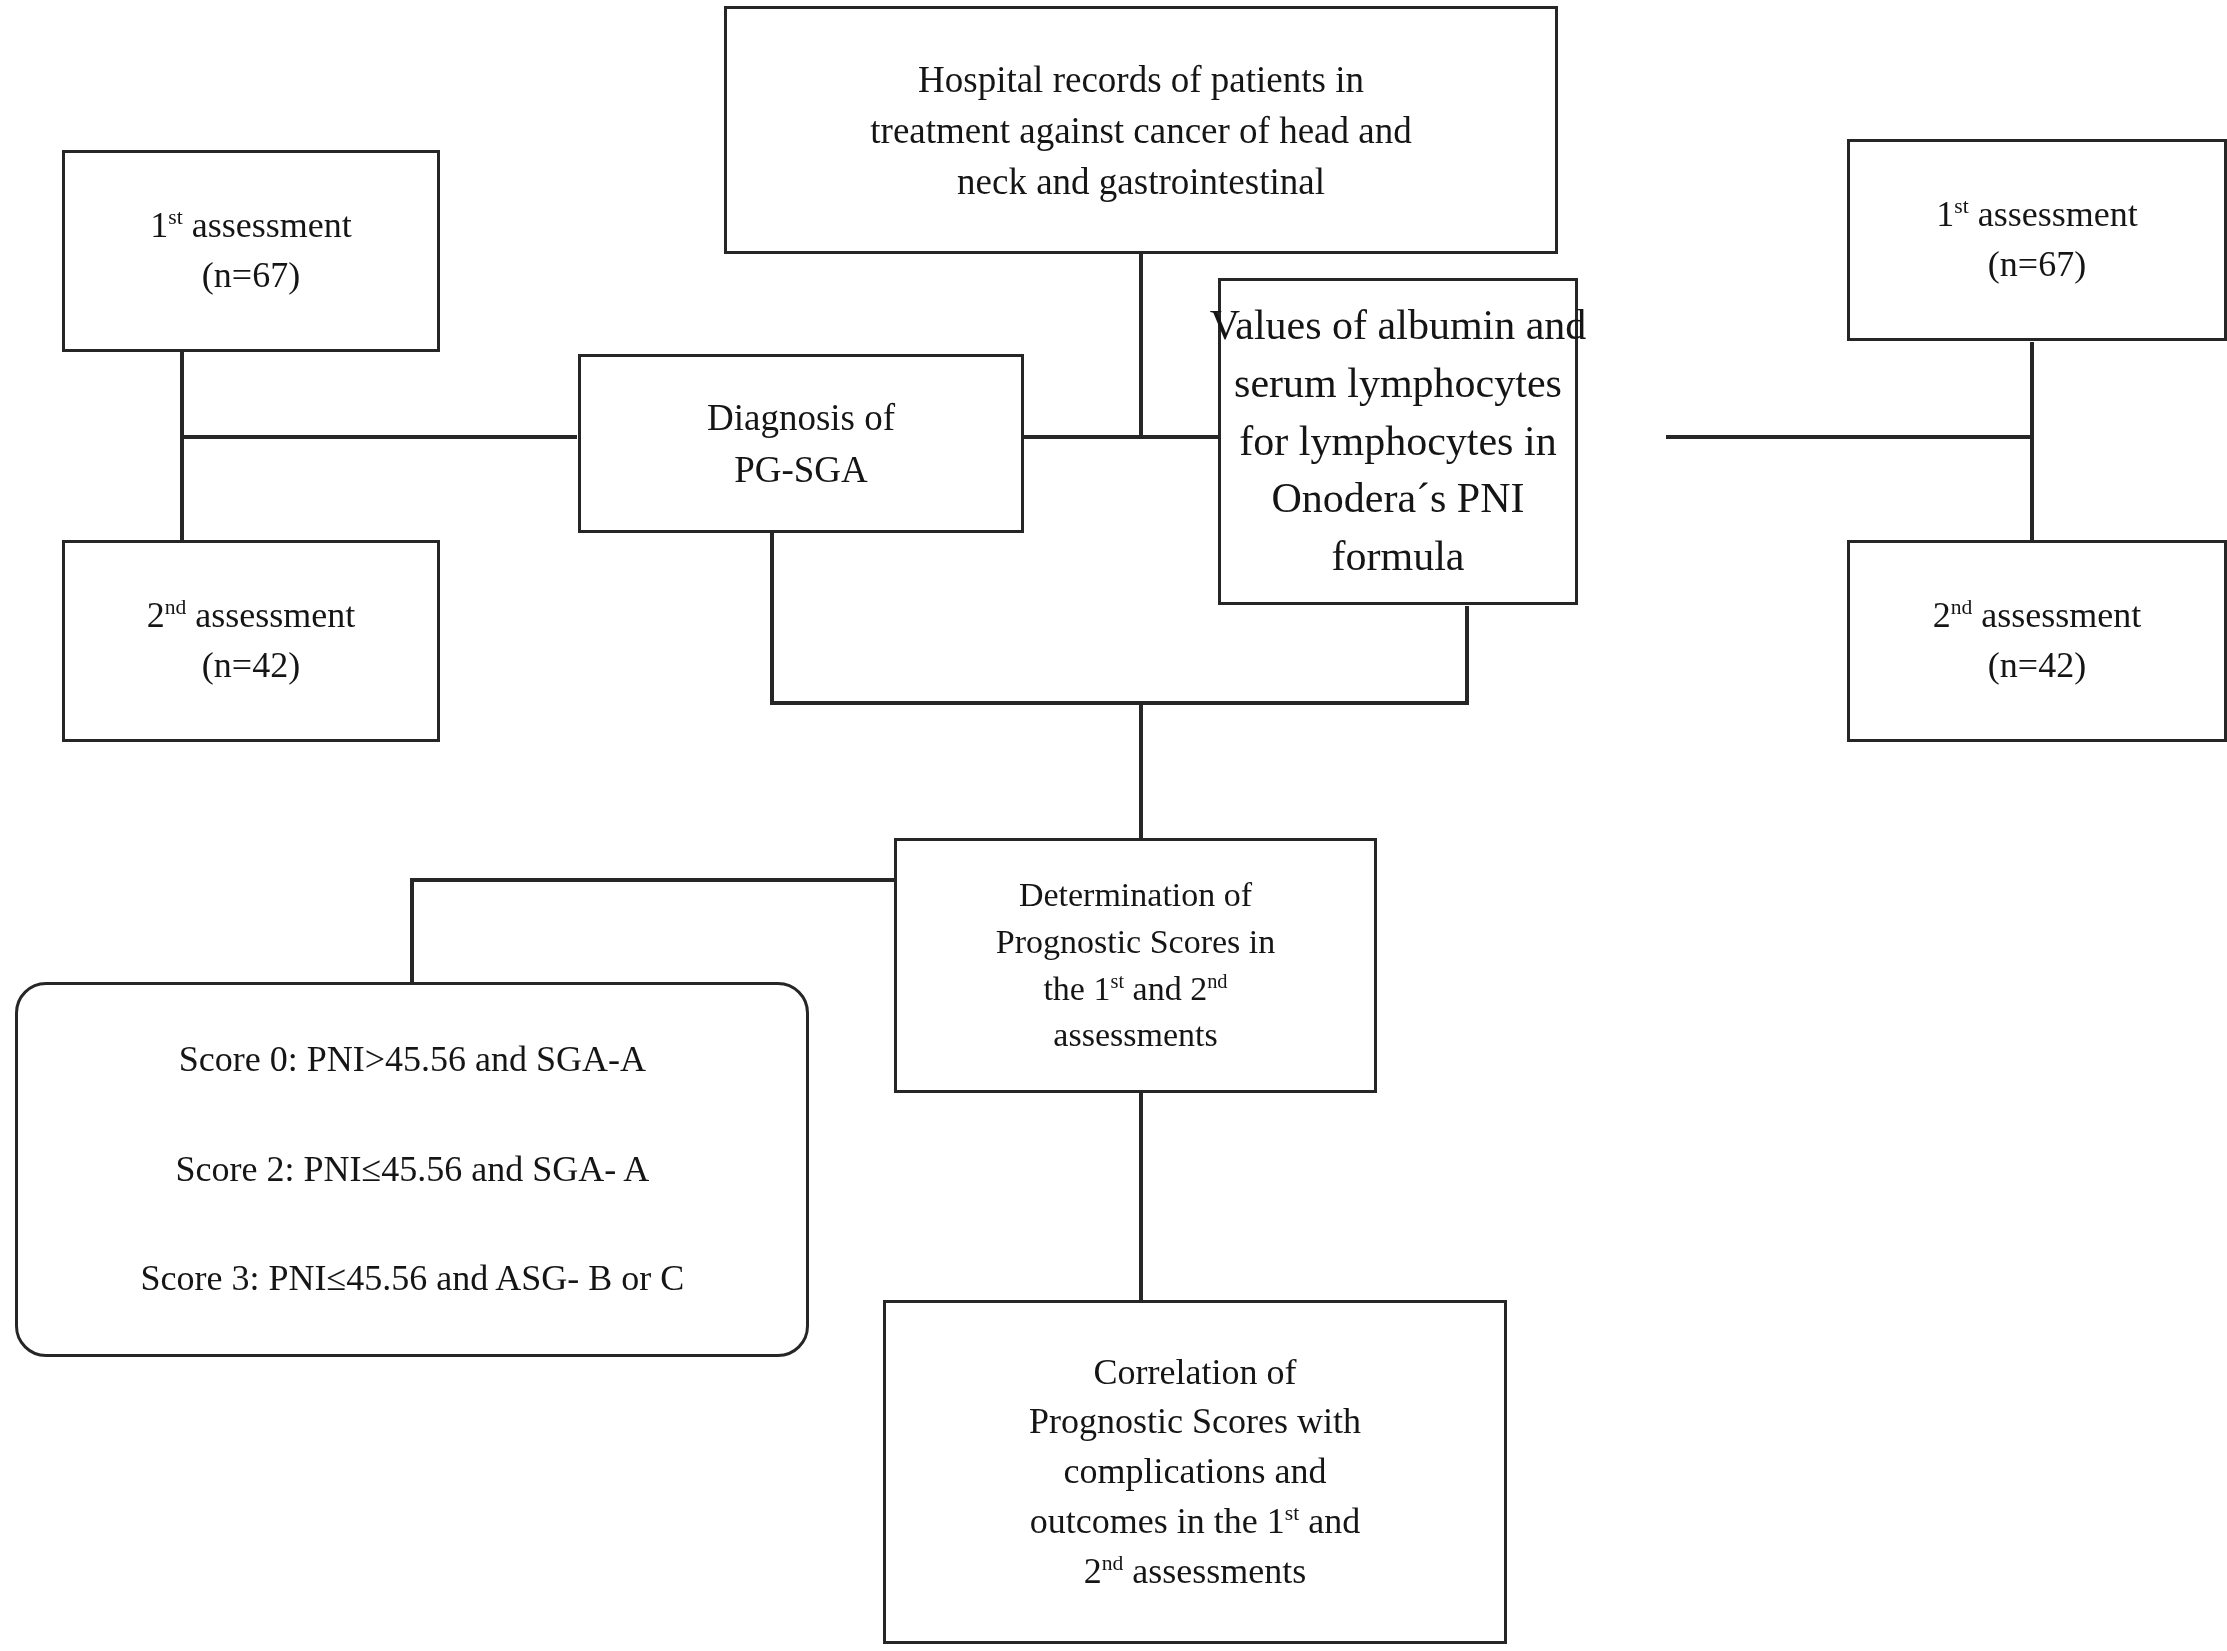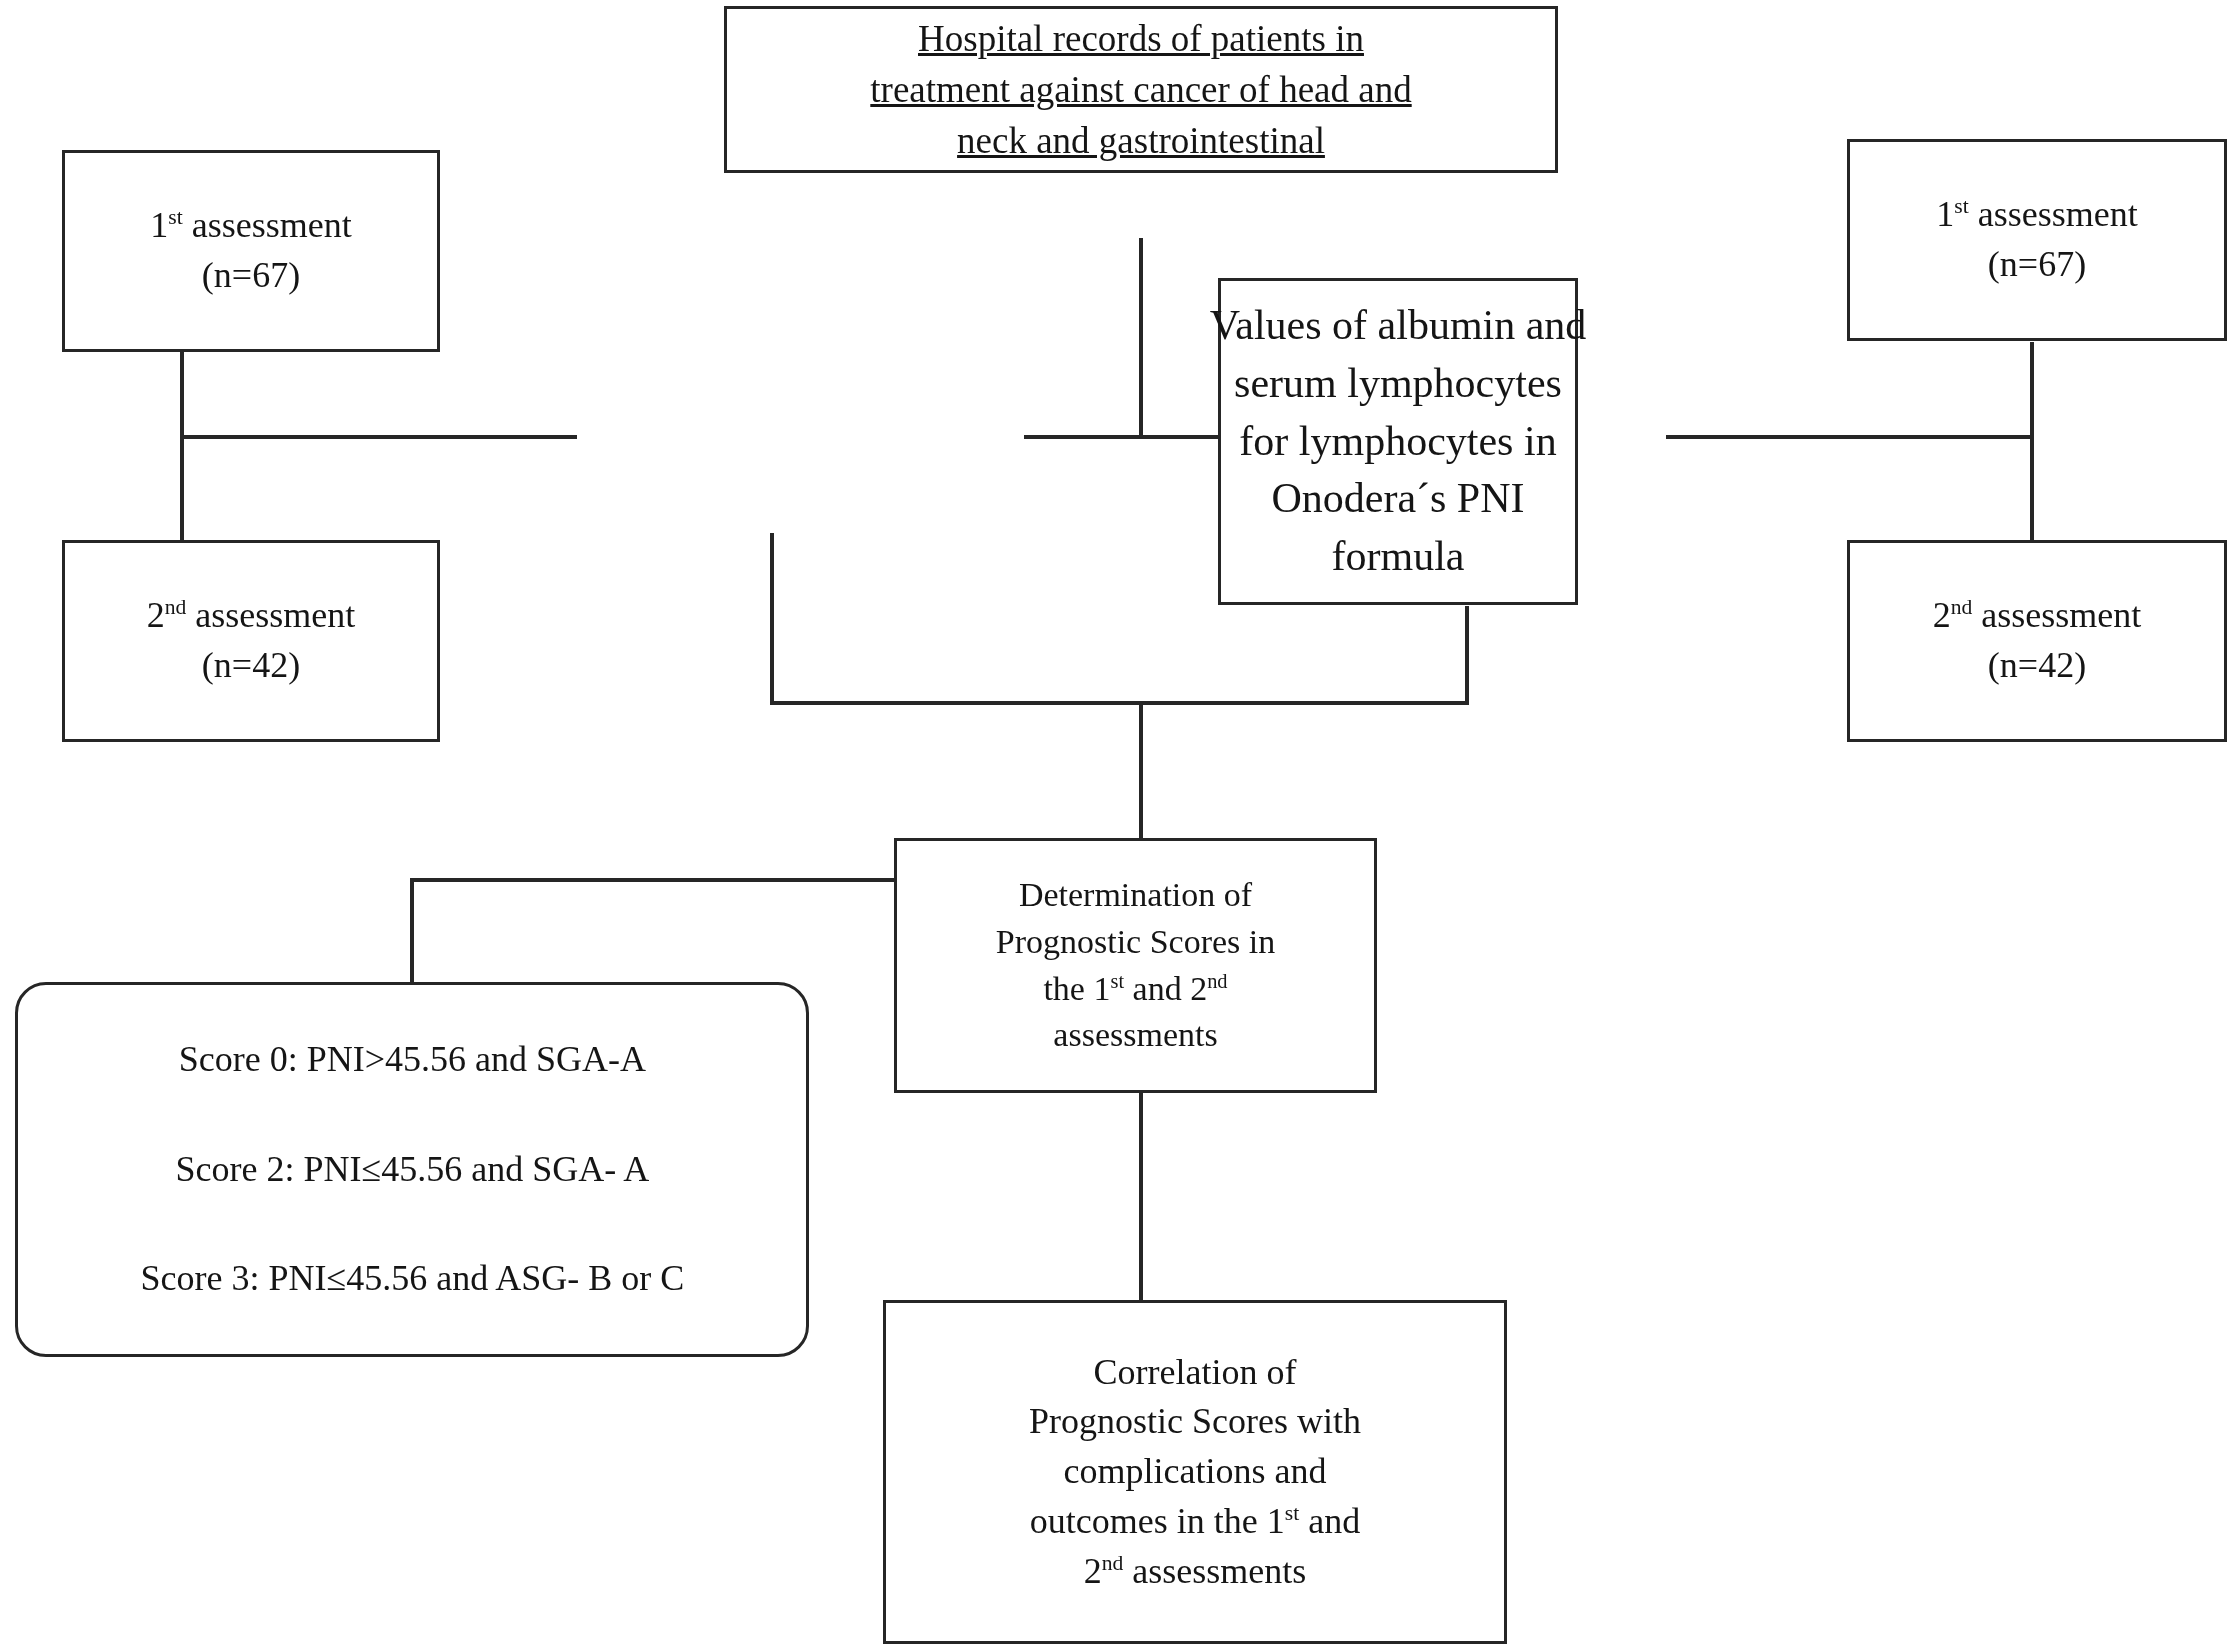--- a/index.html
+++ b/index.html
@@ -46,21 +46,21 @@
   .node .line {
     display: block;
     white-space: nowrap;
   }
   sup {
     font-size: 0.60em;
     vertical-align: super;
     line-height: 0;
   }
   
-  #node-hospital      { left: 724px;  top: 6.2px;    width: 834px; height: 167px; font-size: 37px; text-decoration: underline; }
+  #node-hospital      { left: 724px;  top: 6.2px;    width: 834px; height: 248px; font-size: 37px; }
   #node-left-first    { left: 62px;   top: 150px;  width: 378px;  height: 202px; }
   #node-left-second   { left: 62px;   top: 540px;  width: 378px;  height: 202px; }
   #node-pgsga         { left: 578px;  top: 354px;  width: 446px;  height: 179px; font-size: 37px; }
   #node-albumin       { left: 1218px; top: 278px;  width: 360px;  height: 327px; font-size: 42px; }
   #node-right-first   { left: 1847px; top: 139px;  width: 380px;  height: 202px; }
   #node-right-second  { left: 1847px; top: 540px;  width: 380px;  height: 202px; }
   #node-determination { left: 894px; top: 838px; width: 483px;  height: 255px; font-size: 34px; }
   #node-scores        { left: 15.4px;   top: 982px; width: 794px; height: 375px; font-size: 36px;
                         justify-content: space-around; padding: 20px 7.7px; border-radius: 31px; }
   #node-scores .line  { padding: 4.6px 0; }
@@ -106,20 +106,24 @@
   <div class="node" id="node-left-first">
     <span class="line"><span>1</span><sup>st</sup> assessment</span>
     <span class="line">(n=67)</span>
   </div>
 
   <div class="node" id="node-left-second">
     <span class="line"><span>2</span><sup>nd</sup> assessment</span>
     <span class="line">(n=42)</span>
   </div>
 
+  <div class="node" id="node-pgsga">
+    <span class="line">Diagnosis of</span>
+    <span class="line">PG-SGA</span>
+  </div>
 
   <div class="node" id="node-albumin">
     <span class="line">Values of albumin and</span>
     <span class="line">serum lymphocytes</span>
     <span class="line">for lymphocytes in</span>
     <span class="line">Onodera´s PNI</span>
     <span class="line">formula</span>
   </div>
 
   <div class="node" id="node-right-first">

